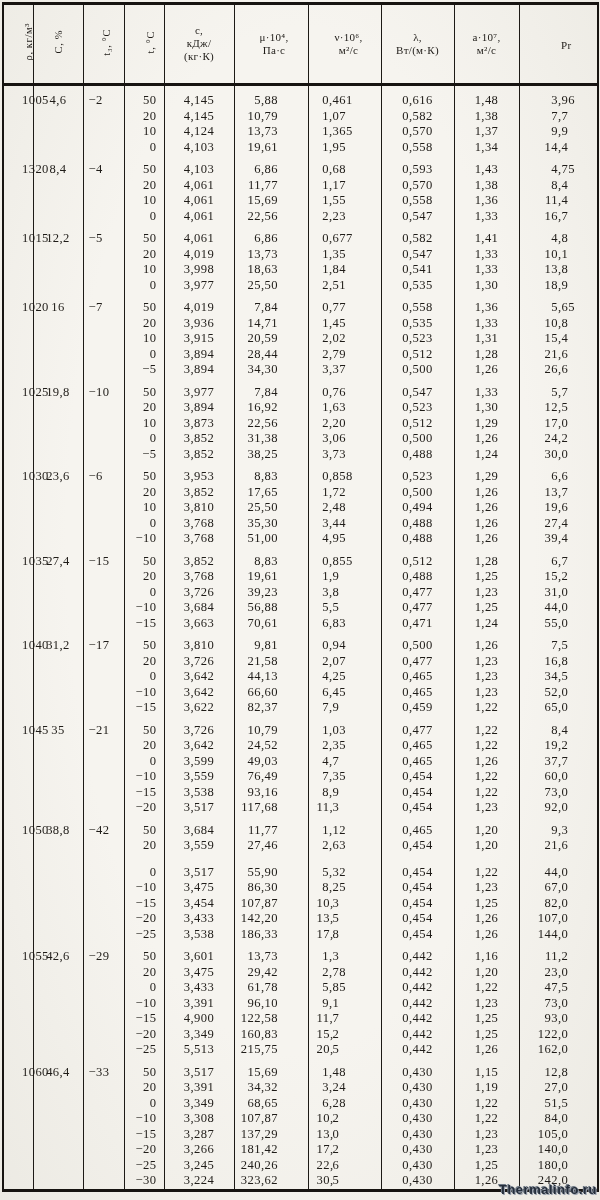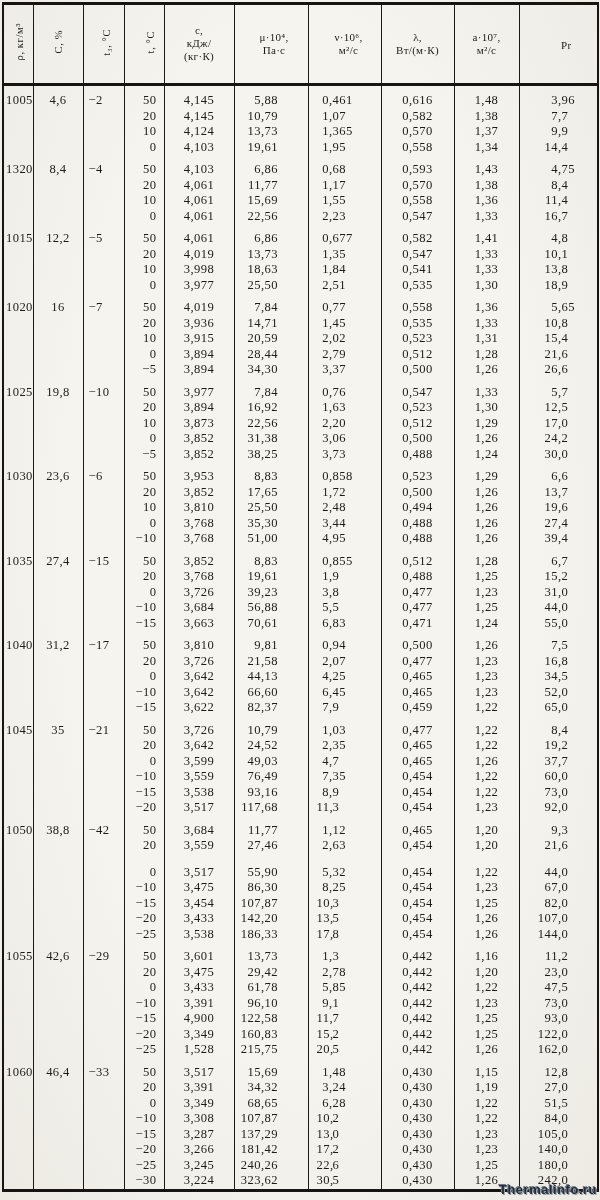--- a/index.html
+++ b/index.html
@@ -27,21 +27,21 @@
     writing-mode:vertical-rl;transform:rotate(180deg);
     font-size:10.5px;letter-spacing:.6px;white-space:nowrap;
   }
   td{
     font-size:12.6px;line-height:15.5px;letter-spacing:.4px;white-space:nowrap;
   }
   .bl{border-left:1.6px solid #1d1a16;}
   tr.gstart > td{padding-top:7px;}
   tr.gmid   > td{padding-top:11px;}
   
-  .c0{padding-left:2px;}
+  .c0{padding-left:18px;}
   .c1{text-align:center;}
   .c2{padding-left:5px;}
   .c3{text-align:right;padding-right:7px;}
   .c4{text-align:center;}
   .c5{padding-left:6px;}
   .c6{padding-left:8px;}
   .c7{text-align:center;}
   .c8{text-align:center;}
   .c9{padding-left:16px;}
   .ip{display:inline-block;text-align:right;}
@@ -626,21 +626,21 @@
           <td class="c3 bl">−20</td>
           <td class="c4 bl">3,349</td>
           <td class="c5 bl"><span class="ip">160,</span><span class="fp">83</span></td>
           <td class="c6 bl"><span class="ip">15,</span><span class="fp">2</span></td>
           <td class="c7 bl">0,442</td>
           <td class="c8 bl">1,25</td>
           <td class="c9 bl"><span class="ip">122,</span><span class="fp">0</span></td>
         </tr>
         <tr>
           <td class="c3 bl">−25</td>
-          <td class="c4 bl">1,528</td>
+          <td class="c4 bl">5,513</td>
           <td class="c5 bl"><span class="ip">215,</span><span class="fp">75</span></td>
           <td class="c6 bl"><span class="ip">20,</span><span class="fp">5</span></td>
           <td class="c7 bl">0,442</td>
           <td class="c8 bl">1,26</td>
           <td class="c9 bl"><span class="ip">162,</span><span class="fp">0</span></td>
         </tr>
         <tr class="gstart">
           <td rowspan="8" class="c0">1060</td>
           <td rowspan="8" class="c1 bl">46,4</td>
           <td rowspan="8" class="c2 bl">−33</td>

